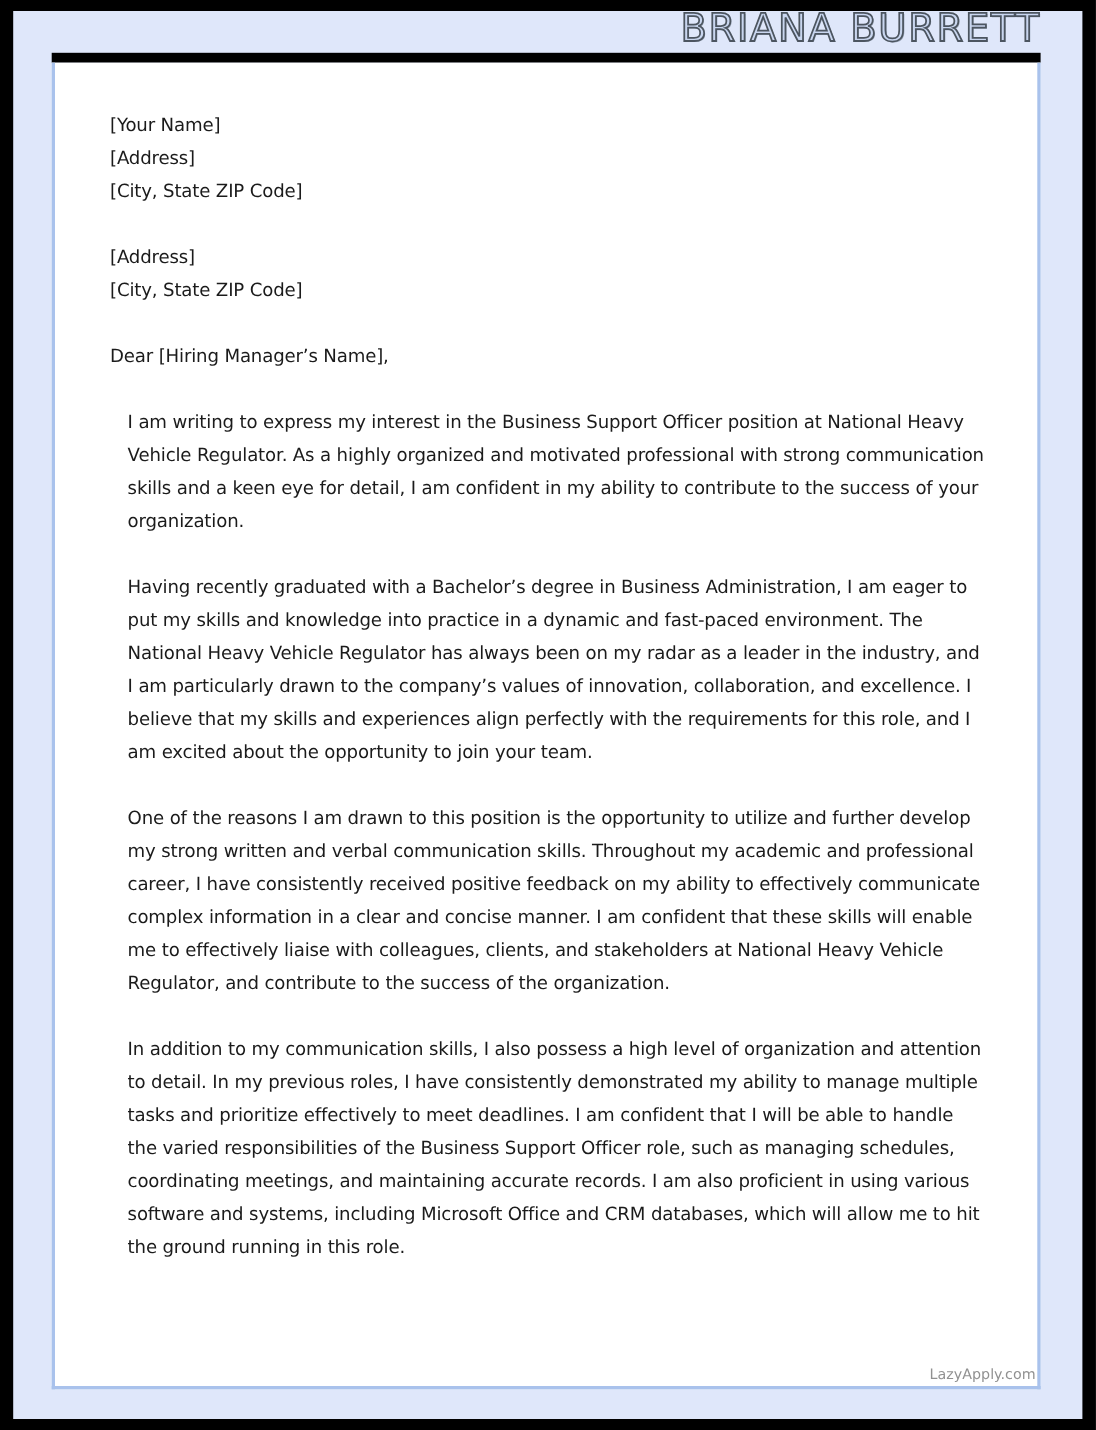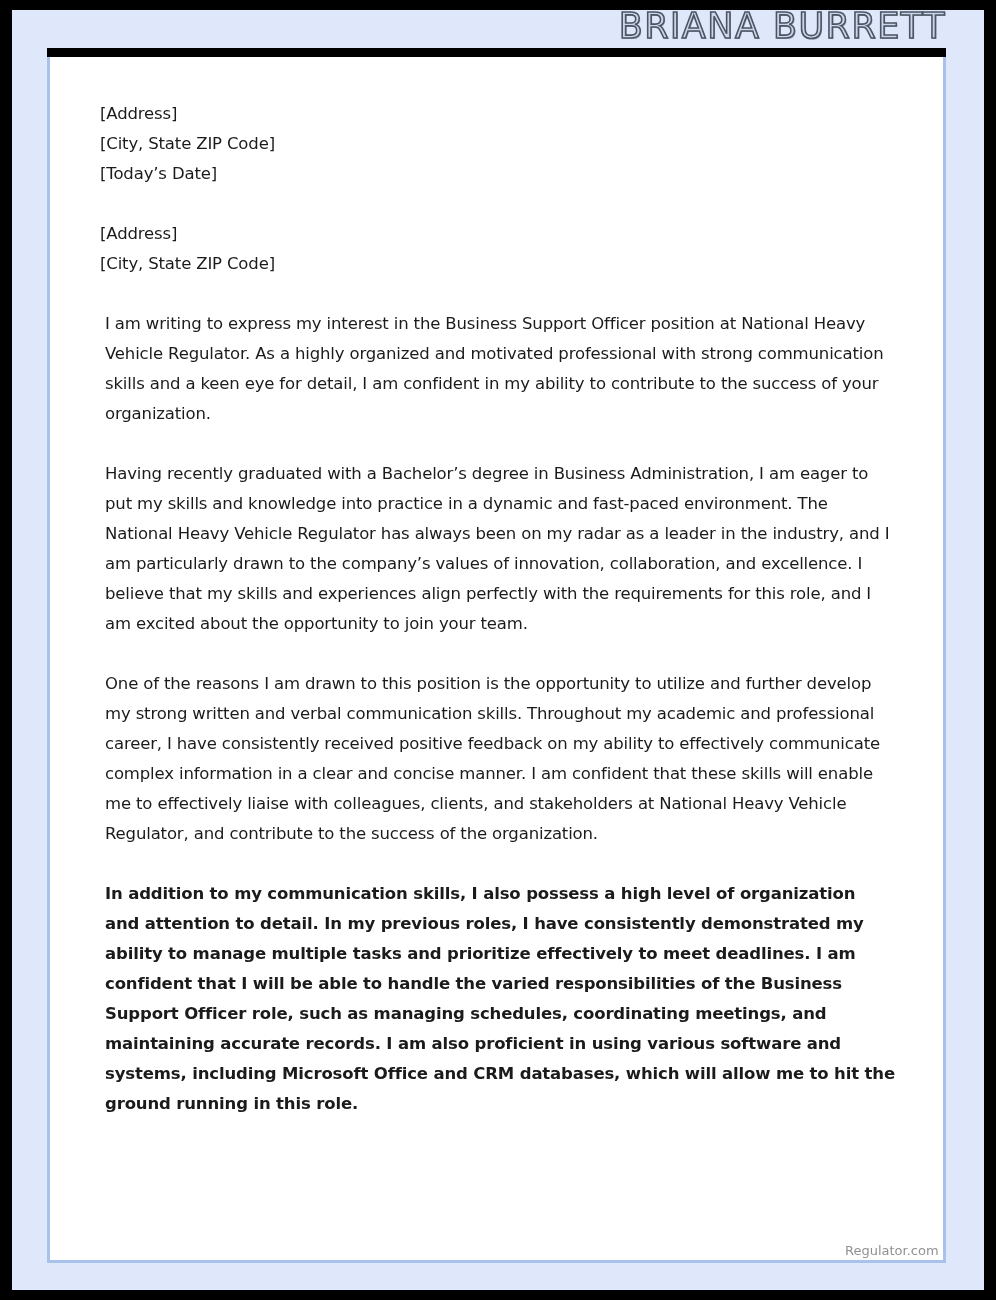--- a/index.html
+++ b/index.html
@@ -95,26 +95,25 @@
     color: #1b1b1b;
     letter-spacing: -0.15px;
   }
   #letter-body .addr-line {
     white-space: nowrap;
   }
   #letter-body .block {
     margin: 0 0 30px 0;
   }
   #letter-body p.para {
-    margin: 0 0 30px 5px;
+    margin: 0 0 30px 16px;
     text-align: left;
   }
   #letter-body p.para:last-child {
     margin-bottom: 0;
-    font-weight: bold;
   }
 
   
   #watermark {
     position: absolute;
     left: 845px;
     top: 1243px;
     font-family: "DejaVu Sans", sans-serif;
     font-size: 13px;
     color: #8c8c8c;
@@ -133,33 +132,34 @@
     <div id="candidate-name">BRIANA BURRETT</div>
   </div>
 
   <div id="header-rule"></div>
 
   <div id="page-sheet"></div>
 
   <div id="letter-body">
 
     <div class="block">
+      <div class="addr-line">[Your Name]</div>
       <div class="addr-line">[Address]</div>
       <div class="addr-line">[City, State ZIP Code]</div>
-      <div class="addr-line">[Today’s Date]</div>
     </div>
 
     <div class="block">
       <div class="addr-line">[Address]</div>
       <div class="addr-line">[City, State ZIP Code]</div>
     </div>
 
+    <div class="block">Dear [Hiring Manager’s Name],</div>
 
     <p class="para">I am writing to express my interest in the Business Support Officer position at National Heavy Vehicle Regulator. As a highly organized and motivated professional with strong communication skills and a keen eye for detail, I am confident in my ability to contribute to the success of your organization.</p>
     <p class="para">Having recently graduated with a Bachelor’s degree in Business Administration, I am eager to put my skills and knowledge into practice in a dynamic and fast-paced environment. The National Heavy Vehicle Regulator has always been on my radar as a leader in the industry, and I am particularly drawn to the company’s values of innovation, collaboration, and excellence. I believe that my skills and experiences align perfectly with the requirements for this role, and I am excited about the opportunity to join your team.</p>
     <p class="para">One of the reasons I am drawn to this position is the opportunity to utilize and further develop my strong written and verbal communication skills. Throughout my academic and professional career, I have consistently received positive feedback on my ability to effectively communicate complex information in a clear and concise manner. I am confident that these skills will enable me to effectively liaise with colleagues, clients, and stakeholders at National Heavy Vehicle Regulator, and contribute to the success of the organization.</p>
     <p class="para">In addition to my communication skills, I also possess a high level of organization and attention to detail. In my previous roles, I have consistently demonstrated my ability to manage multiple tasks and prioritize effectively to meet deadlines. I am confident that I will be able to handle the varied responsibilities of the Business Support Officer role, such as managing schedules, coordinating meetings, and maintaining accurate records. I am also proficient in using various software and systems, including Microsoft Office and CRM databases, which will allow me to hit the ground running in this role.</p>
 
   </div>
 
-  <div id="watermark">Regulator.com</div>
+  <div id="watermark">LazyApply.com</div>
 
 </div>
 
 </body></html>

